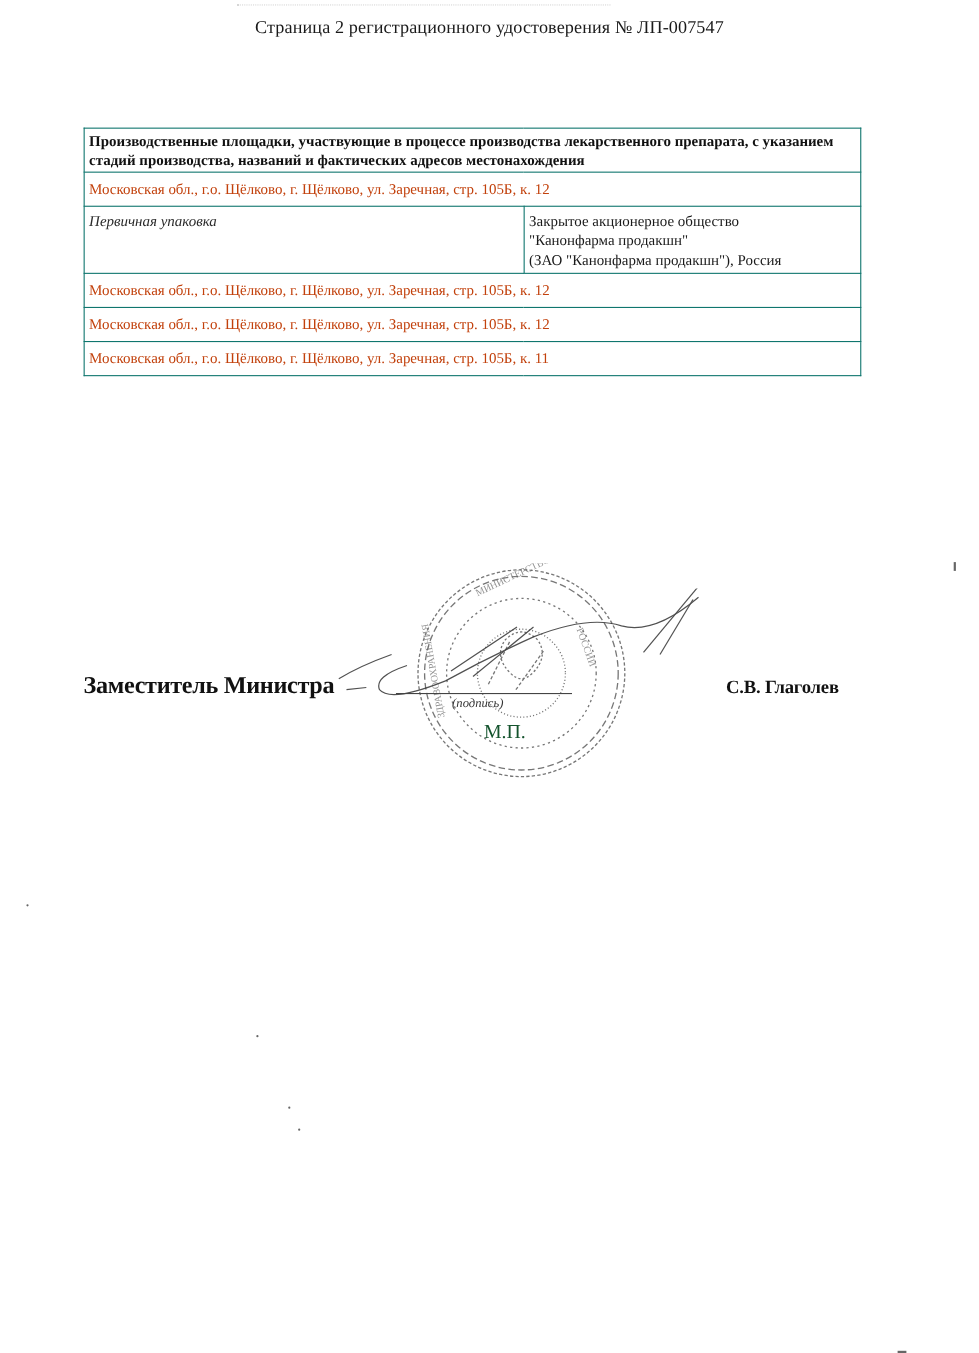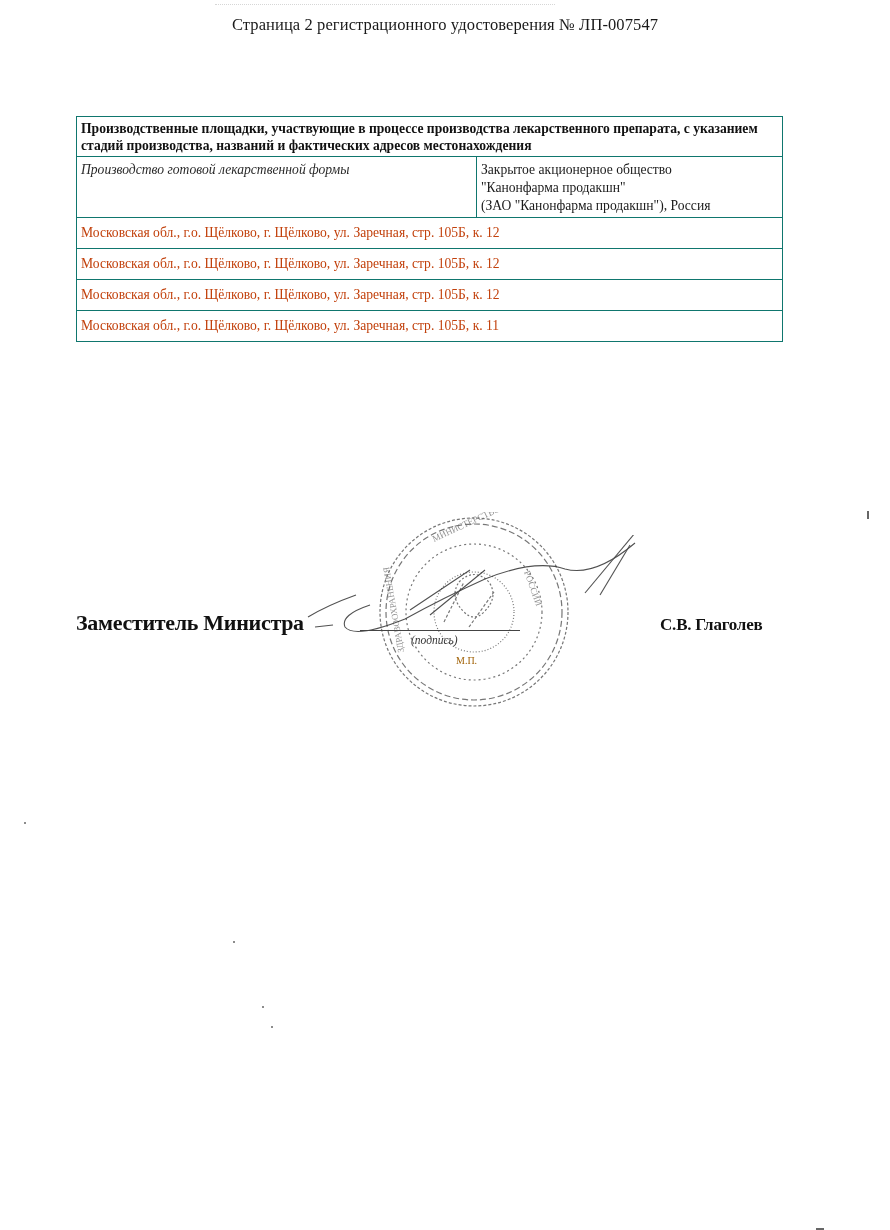--- a/index.html
+++ b/index.html
@@ -109,24 +109,24 @@
     .sign-caption {
       position: absolute;
       left: 411px;
       top: 634px;
       font-size: 11.5px;
       color: #333;
       font-style: italic;
     }
     .seal-mark {
       position: absolute;
-      left: 456px;
+      left: 440px;
       top: 655px;
-      font-size: 10px;
-      color: #a16207;
+      font-size: 18px;
+      color: #14532d;
     }
     .seal {
       position: absolute;
       left: 374px;
       top: 512px;
       width: 200px;
       height: 200px;
       pointer-events: none;
     }
     .signature {
@@ -154,31 +154,31 @@
   <colgroup>
     <col class="col-stage">
     <col class="col-org">
   </colgroup>
   <tbody>
     <tr>
       <td colspan="2" class="title-cell">Производственные площадки, участвующие в процессе производства лекарственного препарата, с указанием стадий производства, названий и фактических адресов местонахождения</td>
     </tr>
 
     <tr>
-      <td class="stage-cell">Производство готовой лекарственной формы</td>
+      <td colspan="2" class="addr-cell">Московская обл., г.о. Щёлково, г. Щёлково, ул. Заречная, стр. 105Б, к. 12</td>
+    </tr>
+
+    <tr>
+      <td class="stage-cell">Первичная упаковка</td>
       <td class="org-cell">
         <span class="org-line">Закрытое акционерное общество</span>
         <span class="org-line">"Канонфарма продакшн"</span>
         <span class="org-line">(ЗАО "Канонфарма продакшн"), Россия</span>
       </td>
     </tr>
-    <tr>
-      <td colspan="2" class="addr-cell">Московская обл., г.о. Щёлково, г. Щёлково, ул. Заречная, стр. 105Б, к. 12</td>
-    </tr>
-
     <tr>
       <td colspan="2" class="addr-cell">Московская обл., г.о. Щёлково, г. Щёлково, ул. Заречная, стр. 105Б, к. 12</td>
     </tr>
 
     <tr>
       <td colspan="2" class="addr-cell">Московская обл., г.о. Щёлково, г. Щёлково, ул. Заречная, стр. 105Б, к. 12</td>
     </tr>
 
     <tr>
       <td colspan="2" class="addr-cell">Московская обл., г.о. Щёлково, г. Щёлково, ул. Заречная, стр. 105Б, к. 11</td>

